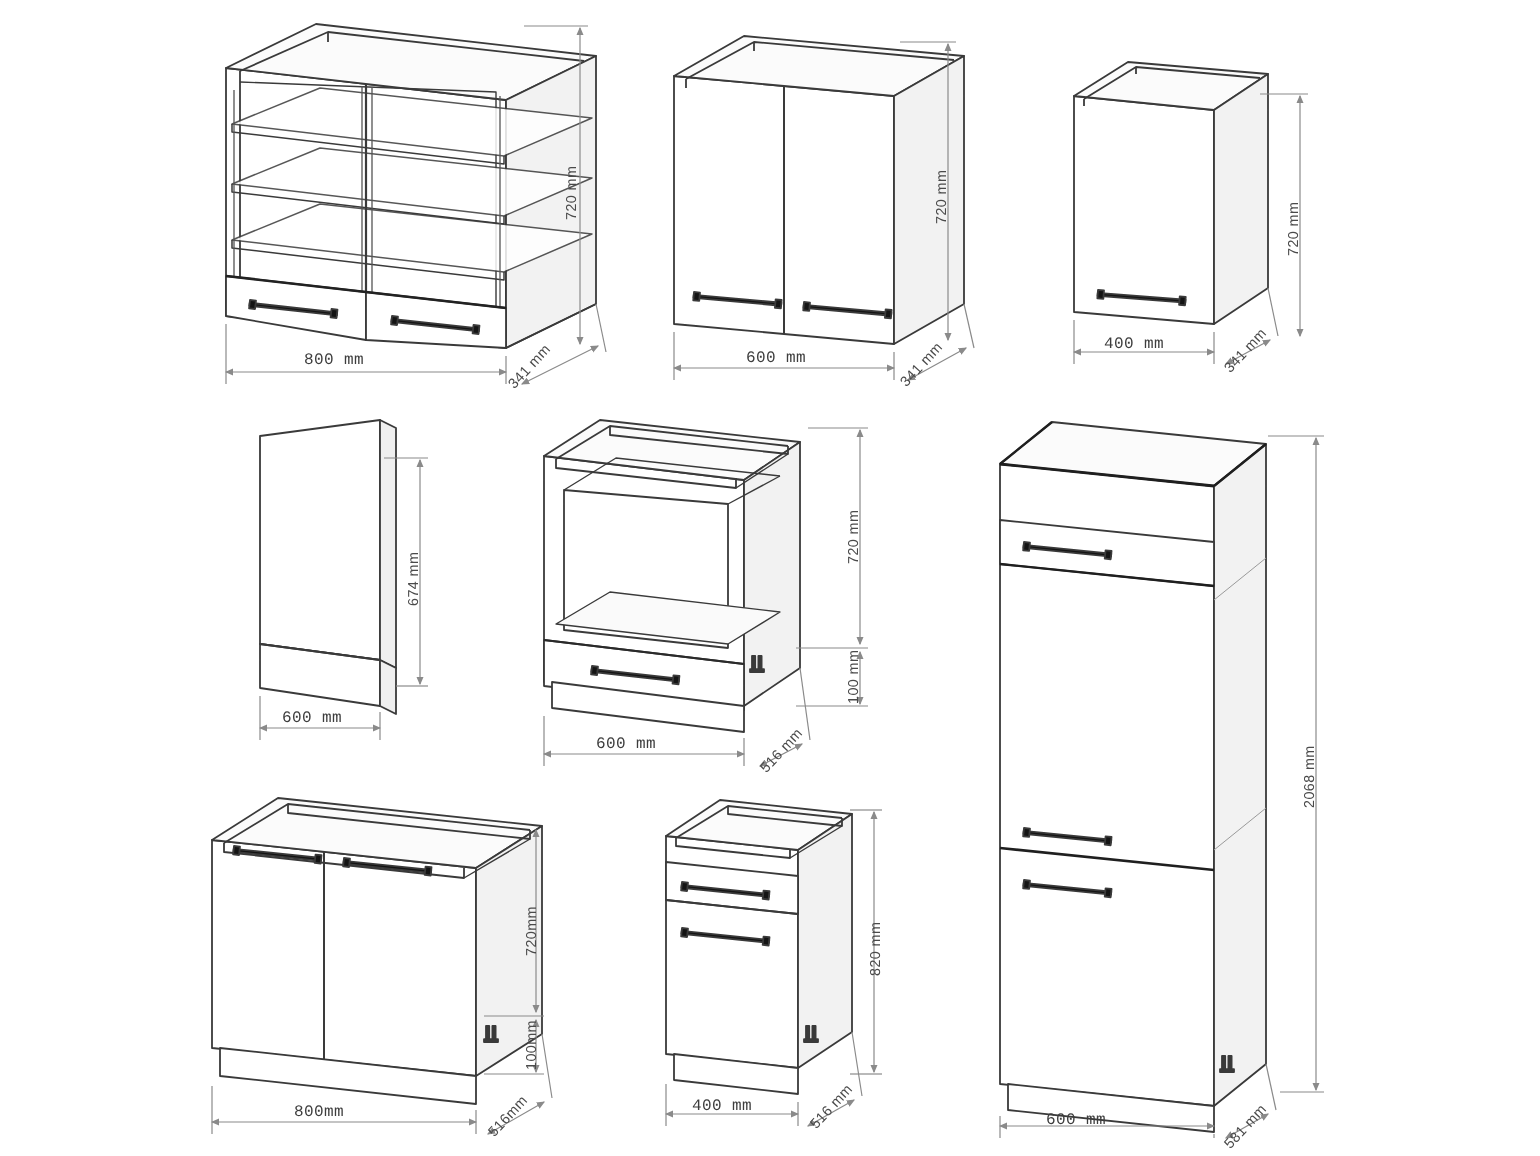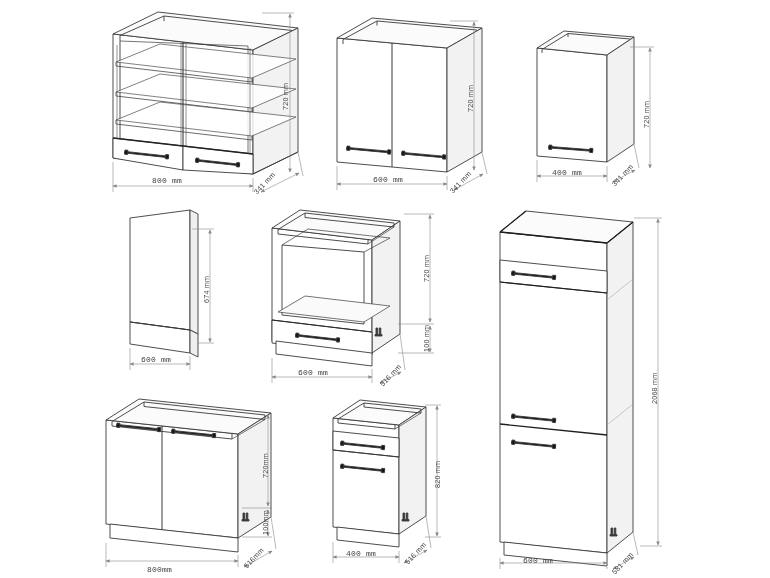--- a/index.html
+++ b/index.html
@@ -297,21 +297,21 @@
 <div class="lbl rot" style="left:642px;top:128px;">720 mm</div>
 
 <div class="lbl big" style="left:141px;top:355px;">600 mm</div>
 <div class="lbl rot" style="left:202px;top:303px;">674 mm</div>
 
 <div class="lbl big" style="left:298px;top:368px;">600 mm</div>
 <div class="lbl diag" style="left:378px;top:382px;">516 mm</div>
 <div class="lbl rot" style="left:422px;top:282px;">720 mm</div>
 <div class="lbl rot" style="left:422px;top:352px;">100 mm</div>
 
-<div class="lbl big" style="left:147px;top:552px;margin-top:13px;">800mm</div>
+<div class="lbl big" style="left:147px;top:552px;">800mm</div>
 <div class="lbl diag" style="left:242px;top:564px;">516mm</div>
 <div class="lbl rot" style="left:261px;top:478px;">720mm</div>
 <div class="lbl rot" style="left:261px;top:535px;">100mm</div>
 
 <div class="lbl big" style="left:346px;top:549px;">400 mm</div>
 <div class="lbl diag" style="left:403px;top:560px;">516 mm</div>
 <div class="lbl rot" style="left:433px;top:488px;">820 mm</div>
 
 <div class="lbl big" style="left:523px;top:556px;">600 mm</div>
 <div class="lbl diag" style="left:610px;top:570px;">581 mm</div>

